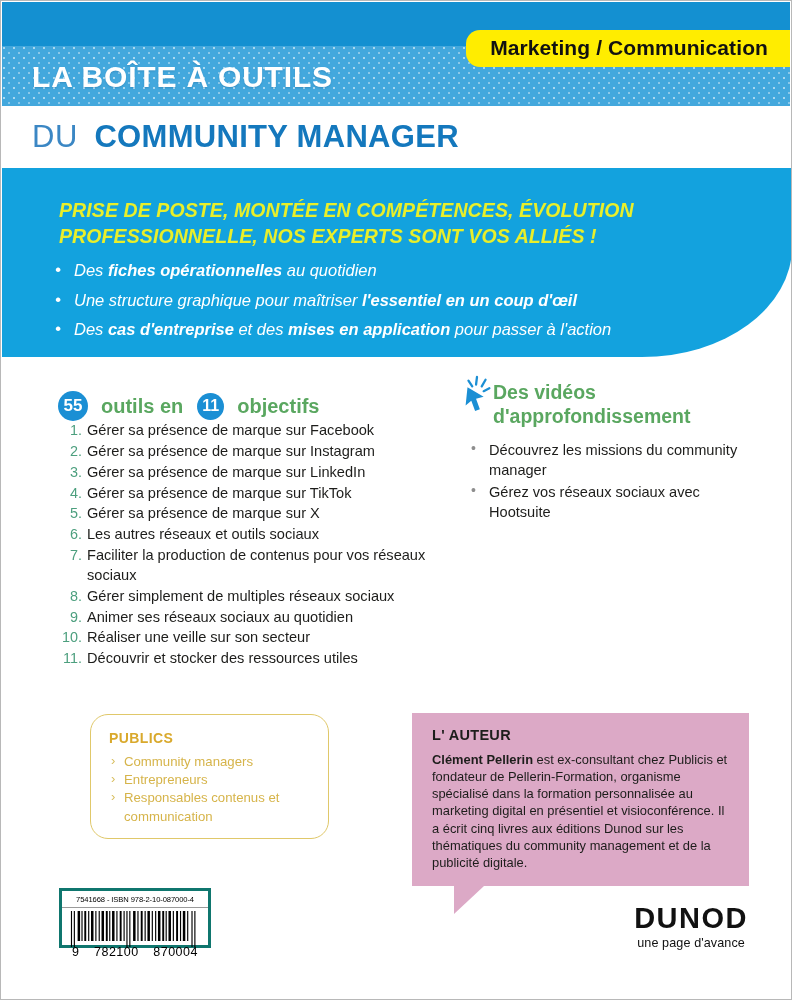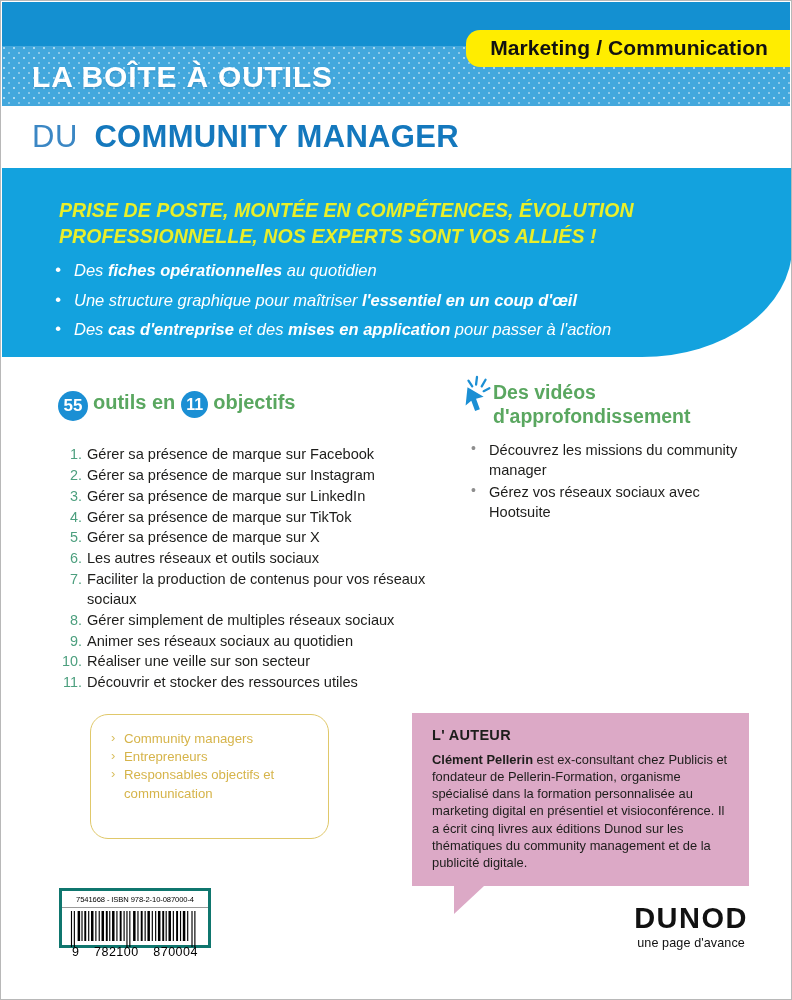--- a/index.html
+++ b/index.html
@@ -119,23 +119,23 @@
   .pitch-list b { font-weight: bold; }
 
   
   .body-area { position: absolute; left: 1px; top: 366px; right: 1px; bottom: 1px; }
 
   .col-left  { position: absolute; left: 56px; top: 24px; width: 400px; }
   .col-right { position: absolute; left: 462px; top: 14px; width: 300px; }
 
   
   .tools-head {
-    display: flex; 
-    gap: 1px;
-    margin-bottom: 24px;
+    display: flex; align-items: center;
+    gap: 9px;
+    margin-bottom: 0;
   }
   .num-bubble {
     display: inline-flex;
     align-items: center; justify-content: center;
     width: 30px; height: 30px;
     border-radius: 50%;
     background: #1b8fd4;
     color: #ffffff;
     font-size: 17px;
     font-weight: bold;
@@ -390,24 +390,25 @@
         </span>
         <div class="vtitle">Des vidéos d'approfondissement</div>
       </div>
       <ul class="video-list">
         <li>Découvrez les missions du community manager</li>
         <li>Gérez vos réseaux sociaux avec Hootsuite</li>
       </ul>
     </div>
 
     <div class="publics">
+      <h3>PUBLICS</h3>
       <ul class="publics-list">
         <li>Community managers</li>
         <li>Entrepreneurs</li>
-        <li>Responsables objectifs et communication</li>
+        <li>Responsables contenus et communication</li>
       </ul>
     </div>
 
     <div class="author">
       <h3>L' AUTEUR</h3>
       <p><b>Clément Pellerin</b><span> est ex-consultant chez Publicis et fondateur de Pellerin-Formation, organisme spécialisé dans la formation personnalisée au marketing digital en présentiel et visioconférence. Il a écrit cinq livres aux éditions Dunod sur les thématiques du community management et de la publicité digitale.</span></p>
     </div>
 
     <div class="barcode">
       <div class="barcode-label">7541668 - ISBN 978-2-10-087000-4</div>

